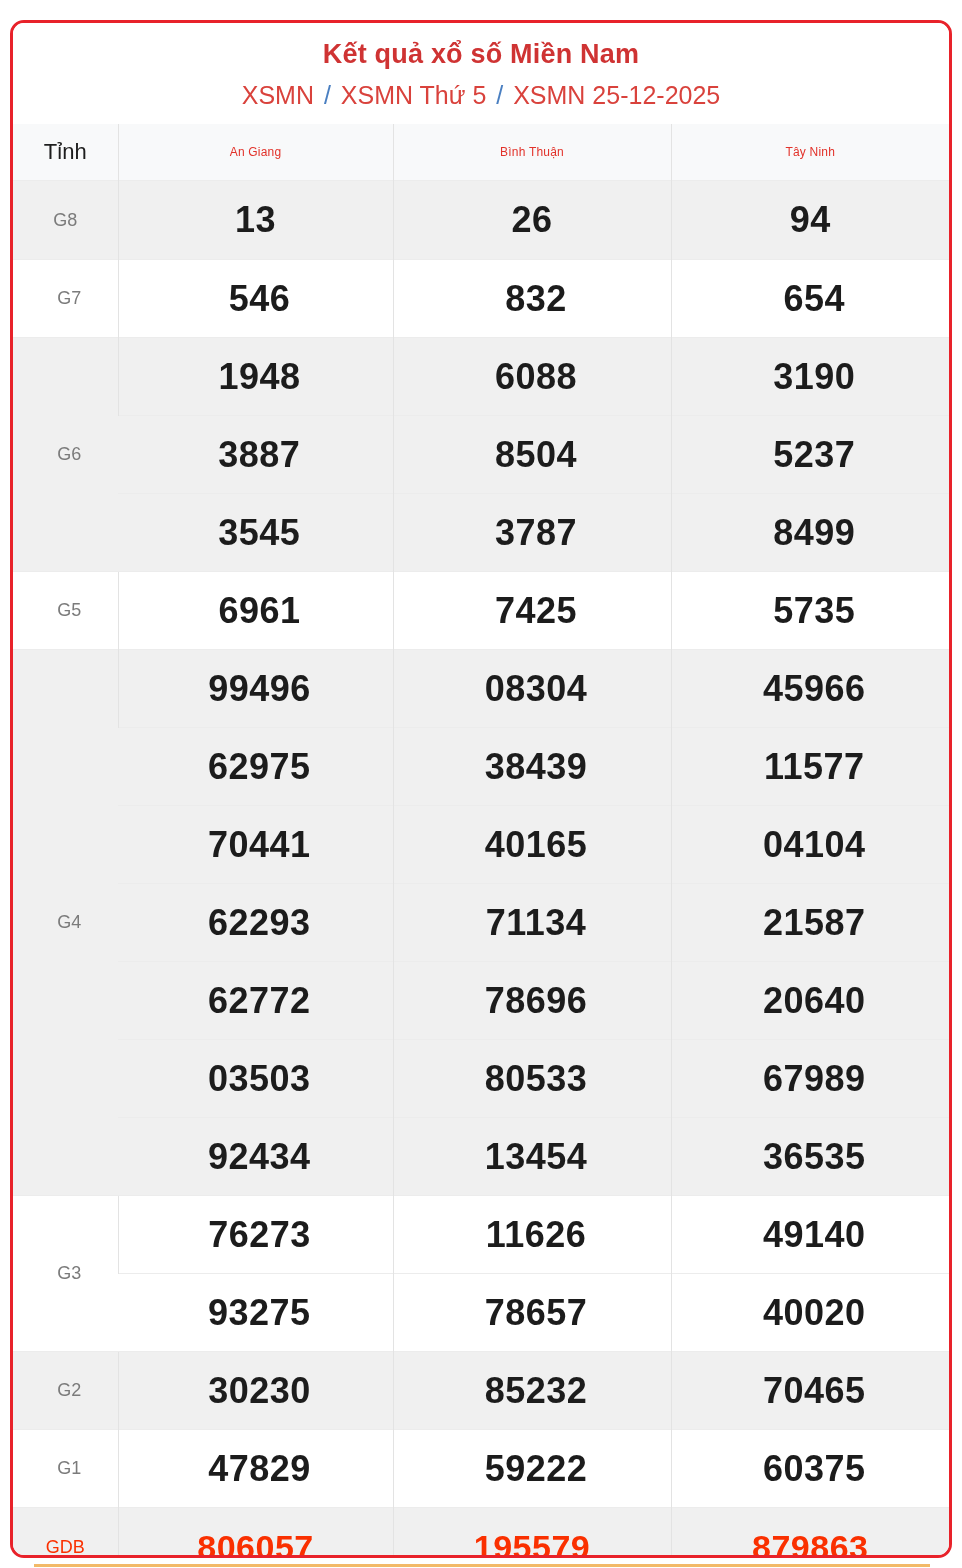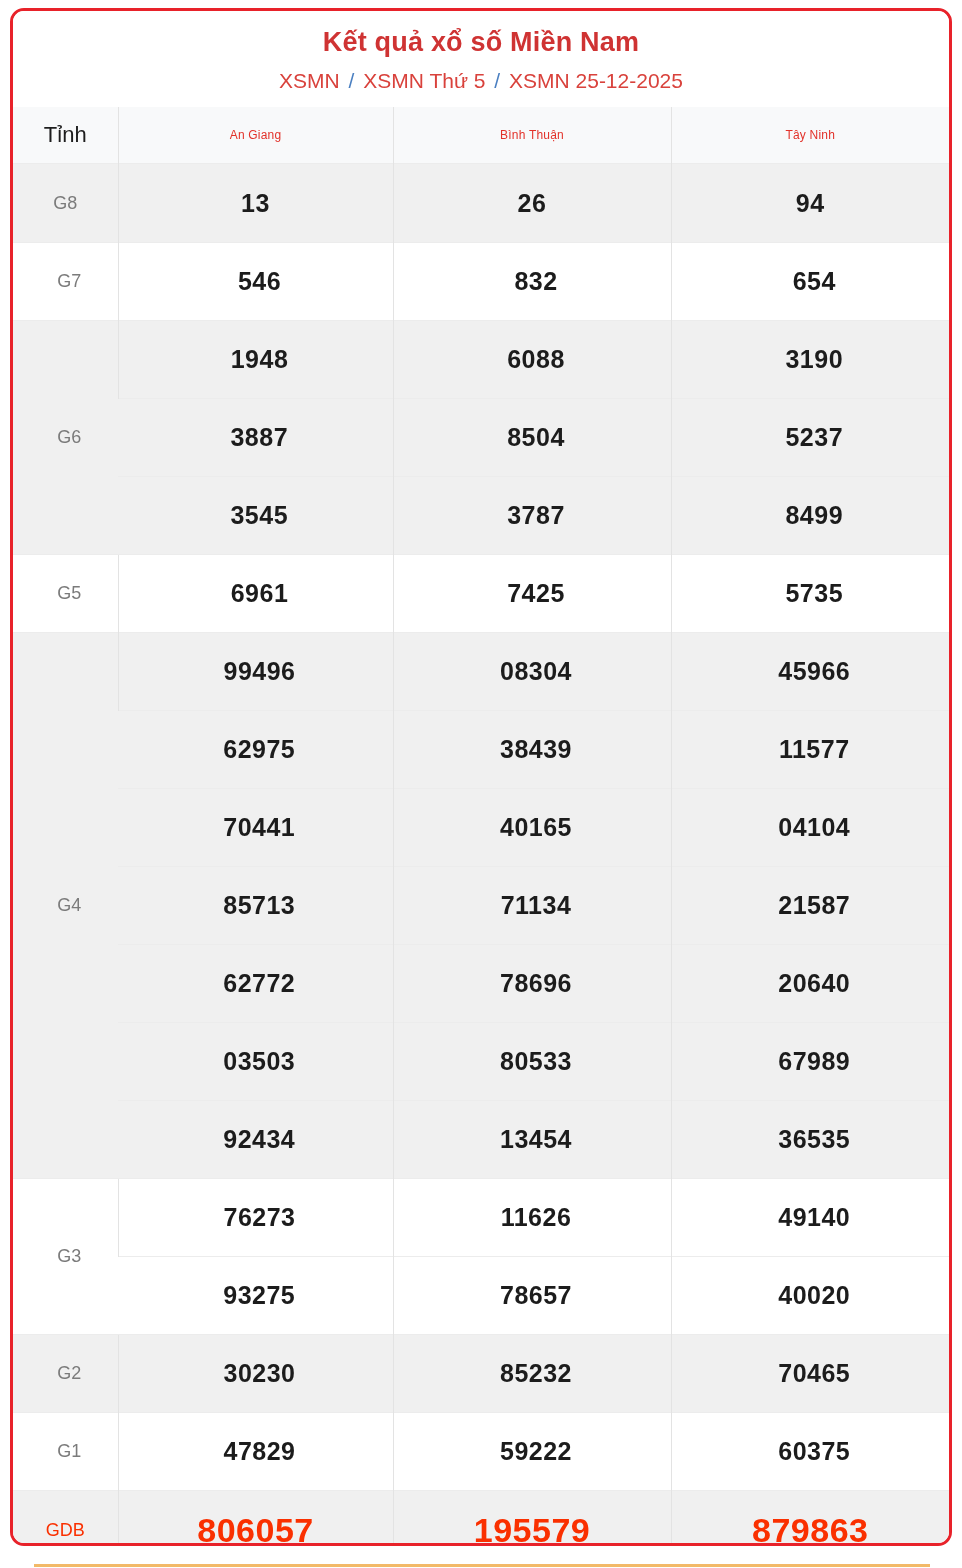--- a/index.html
+++ b/index.html
@@ -19,21 +19,21 @@
     position: relative;
     width: 962px;
     height: 1568px;
     background: #ffffff;
   }
 
   
   .card {
     position: absolute;
     left: 10px;
-    top: 8px;
+    top: 20px;
     width: 942px;
     height: 1538px;
     box-sizing: border-box;
     border: 3px solid #e8222a;
     border-radius: 14px;
     background: #ffffff;
     overflow: hidden;
   }
 
   .card-inner {
@@ -53,21 +53,21 @@
     font-size: 27px;
     font-weight: bold;
     color: #cf3333;
     letter-spacing: 0.2px;
     line-height: 1.15;
     margin: 0;
     padding: 0 10px;
   }
   .subtitle {
     margin-top: 10px;
-    font-size: 21px;
+    font-size: 25px;
     color: #d9423c;
     line-height: 1.2;
     white-space: nowrap;
   }
   .subtitle .sep {
     color: #4a7fc1;
     padding: 0 3px;
   }
   .subtitle .crumb { color: #d9423c; }
 
@@ -116,21 +116,21 @@
     letter-spacing: 0.2px;
   }
 
   td.lbl {
     font-size: 18px;
     color: #7b7b7b;
     font-weight: normal;
     background: inherit;
   }
   td.num {
-    font-size: 25px;
+    font-size: 36px;
     font-weight: bold;
     color: #1c1c1c;
     font-family: "Liberation Sans Narrow", "Liberation Sans", sans-serif;
     letter-spacing: 0.5px;
   }
 
   
   tr.grey > td { background: #f0f0f0; }
   tr.white > td { background: #ffffff; }
 
@@ -243,21 +243,21 @@
               <td class="num">62975</td>
               <td class="num">38439</td>
               <td class="num">11577</td>
             </tr>
             <tr class="grey r-std">
               <td class="num">70441</td>
               <td class="num">40165</td>
               <td class="num">04104</td>
             </tr>
             <tr class="grey r-std">
-              <td class="num">85713</td>
+              <td class="num">62293</td>
               <td class="num">71134</td>
               <td class="num">21587</td>
             </tr>
             <tr class="grey r-std">
               <td class="num">62772</td>
               <td class="num">78696</td>
               <td class="num">20640</td>
             </tr>
             <tr class="grey r-std">
               <td class="num">03503</td>

